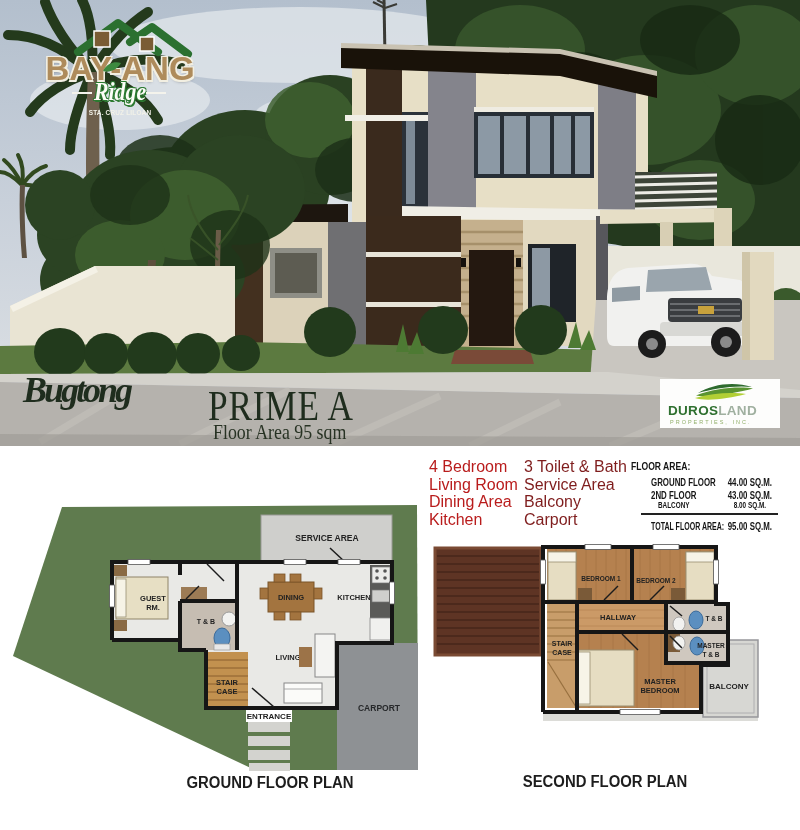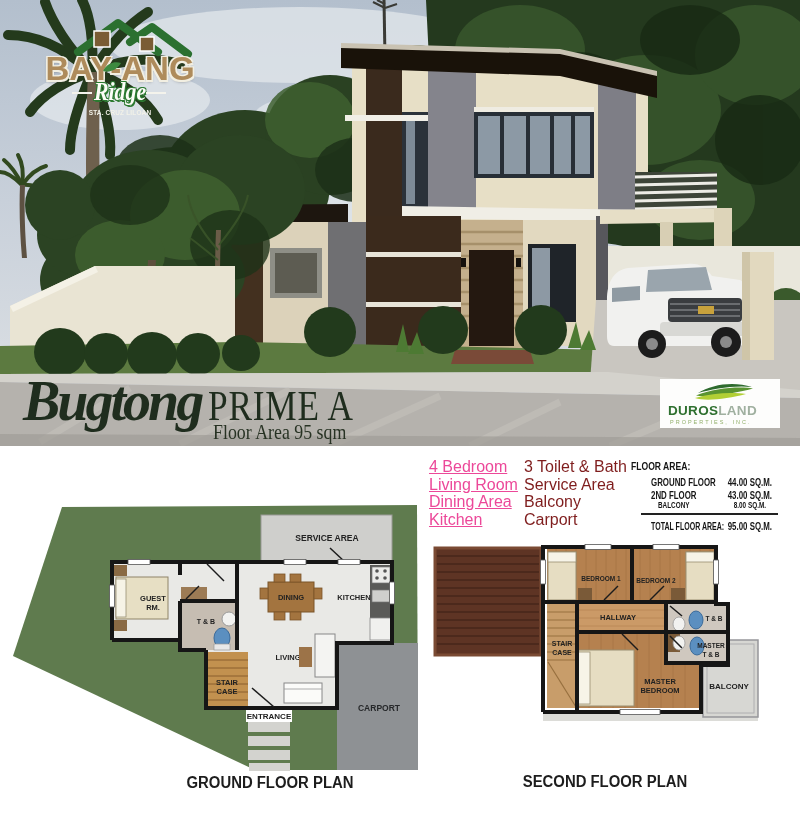--- a/index.html
+++ b/index.html
@@ -288,38 +288,38 @@
       <path d="M1,10 C5,2 13,0 19,2 C15,9 7,12 1,10 Z" fill="#3d8a3f"></path>
     </svg>
 
 <div class="abs" style="left:20px;top:77px;width:200px;text-align:center;font-family:'Liberation Serif',serif;font-style:italic;font-weight:bold;font-size:26px;color:#fdfdf8;transform:scaleX(0.84);transform-origin:50% 0;text-shadow:1.5px 1.5px 0 #2c7a31,-1px 1px 0 #2c7a31,1px -1px 0 #2c7a31,-1px -1px 0 #2c7a31;">Ridge</div>
 
 <div class="abs" style="left:72px;top:92px;width:20px;height:2px;background:#f4f3ec;"></div>
 <div class="abs" style="left:146px;top:92px;width:20px;height:2px;background:#f4f3ec;"></div>
 
 <div class="abs" style="left:20px;top:109px;width:200px;text-align:center;font-size:7px;letter-spacing:0.2px;font-weight:bold;color:#f2f1e8;transform:scaleX(0.92);transform-origin:50% 0;">STA. CRUZ LILOAN</div>
 
-<div class="abs" style="left:23px;top:369px;font-family:'Liberation Serif',serif;font-style:italic;font-weight:bold;font-size:56px;letter-spacing:-3px;color:#1f2d1e;">Bugtong</div>
+<div class="abs" style="left:23px;top:369px;font-family:'Liberation Serif',serif;font-style:italic;font-weight:bold;font-size:36px;letter-spacing:-3px;color:#1f2d1e;">Bugtong</div>
 
 <div class="abs" style="left:208px;top:381px;font-family:'Liberation Serif',serif;font-size:43px;letter-spacing:1px;color:#1f2d1e;transform:scaleX(0.82);transform-origin:0 0;">PRIME A</div>
 
 <div class="abs" style="left:213px;top:420px;font-family:'Liberation Serif',serif;font-size:21px;color:#273223;transform:scaleX(0.85);transform-origin:0 0;">Floor Area 95 sqm</div>
 
 <div class="abs" style="left:660px;top:379px;width:120px;height:49px;background:#fdfdfc;"></div>
 <svg class="abs" style="left:660px;top:379px;" width="120" height="49" viewBox="0 0 120 49">
 
   <path d="M38,14 C52,5 74,2 92,8 C74,6 52,10 38,14 Z" fill="#2e6b2e"></path>
   <path d="M36,16.5 C54,9 80,7 93,9.5 C76,14 48,19 36,16.5 Z" fill="#5a9431"></path>
   <path d="M35,19 C52,14 72,13 86,15 C68,20 45,22.5 35,19 Z" fill="#b2cf35"></path>
 
   <text x="8" y="36" font-family="Liberation Sans,sans-serif" font-weight="bold" font-size="13.5" letter-spacing="0.3" fill="#2f7030">DUROS<tspan fill="#a0b0a0">LAND</tspan></text>
   <text x="10" y="44.5" font-family="Liberation Sans,sans-serif" font-size="5.5" letter-spacing="2" fill="#93b06c">PROPERTIES, INC.</text>
 </svg>
 
-<div class="abs" style="left:429px;top:458px;font-size:16px;line-height:17.5px;color:#ec4899;text-decoration:underline;">4 Bedroom<br>Living Room<br>Dining Area<br>Kitchen</div>
+<div class="abs" style="left:429px;top:458px;font-size:16px;line-height:17.5px;color:#b91c1c;">4 Bedroom<br>Living Room<br>Dining Area<br>Kitchen</div>
 
 <div class="abs" style="left:524px;top:458px;font-size:16px;line-height:17.5px;color:#7f1d1d;">3 Toilet &amp; Bath<br>Service Area<br>Balcony<br>Carport</div>
 
 <div class="abs" style="left:0;top:0;width:800px;height:0;color:#151515;font-weight:bold;">
   <span class="abs" style="left:631px;top:460px;font-size:11px;transform:scaleX(0.78);transform-origin:0 0;white-space:nowrap;">FLOOR AREA:</span>
   <span class="abs" style="left:651px;top:476px;font-size:10.5px;transform:scaleX(0.75);transform-origin:0 0;white-space:nowrap;">GROUND FLOOR</span>
   <span class="abs" style="right:28px;top:476px;font-size:10.5px;transform:scaleX(0.75);transform-origin:100% 0;white-space:nowrap;">44.00 SQ.M.</span>
   <span class="abs" style="left:651px;top:489px;font-size:10.5px;transform:scaleX(0.75);transform-origin:0 0;white-space:nowrap;">2ND FLOOR</span>
   <span class="abs" style="right:28px;top:489px;font-size:10.5px;transform:scaleX(0.75);transform-origin:100% 0;white-space:nowrap;">43.00 SQ.M.</span>
   <span class="abs" style="left:658px;top:500px;font-size:8.5px;transform:scaleX(0.75);transform-origin:0 0;white-space:nowrap;">BALCONY</span>

